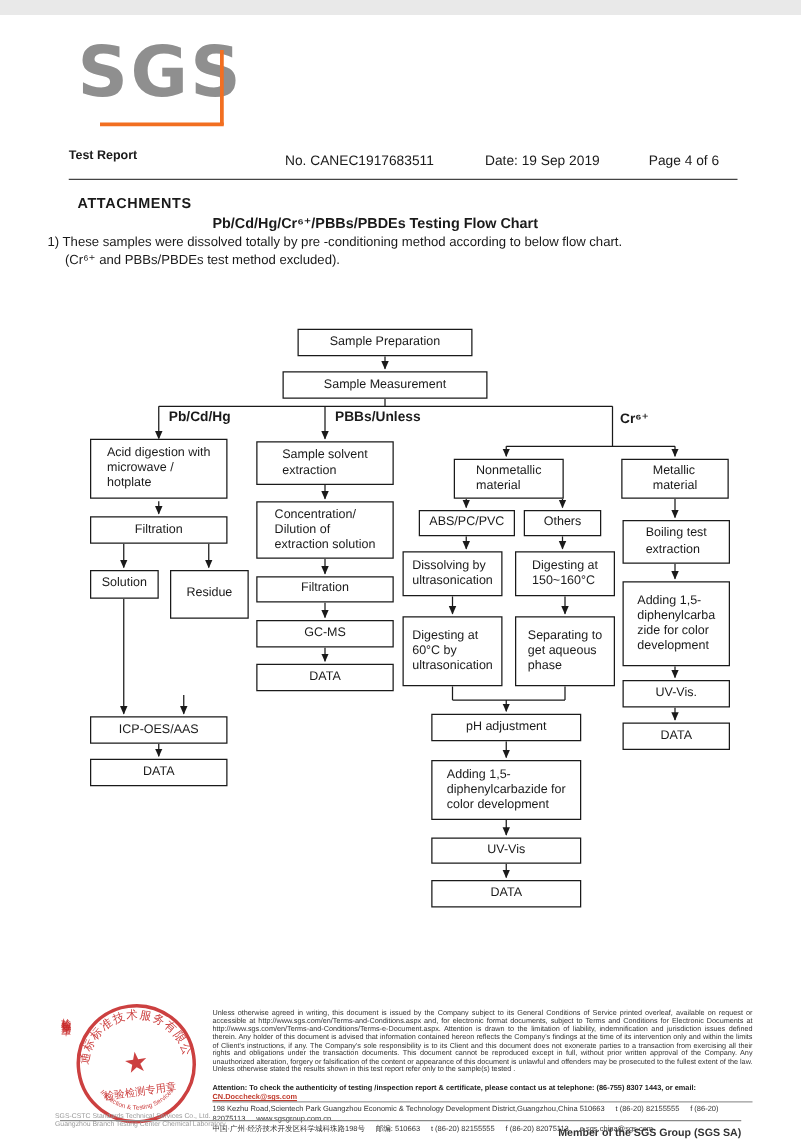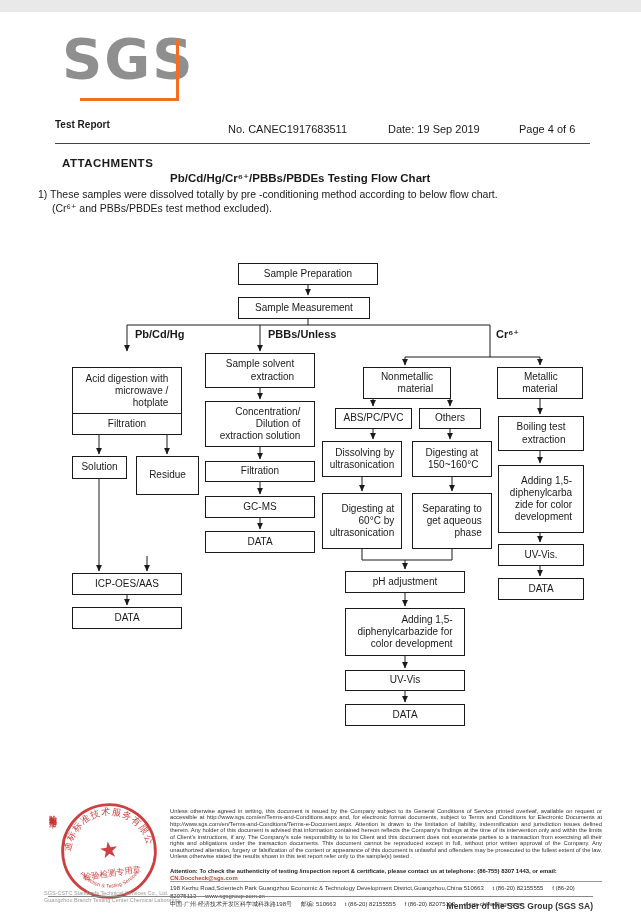--- a/index.html
+++ b/index.html
@@ -23,21 +23,21 @@
   .attachments-heading { position:absolute; left:62px; top:145px; font-size:11.5px; font-weight:bold; letter-spacing:.5px; }
   .chart-title { position:absolute; left:170px; top:159px; font-size:11.5px; font-weight:bold; }
   .note-1 { position:absolute; left:38px; top:176px; font-size:10.5px; }
   .note-2 { position:absolute; left:52px; top:190px; font-size:10.5px; }
   
   .connectors { position:absolute; left:0; top:0; pointer-events:none; }
   .box {
     position:absolute; box-sizing:border-box;
     border:1px solid #1a1a1a; background:#fff;
     display:flex; align-items:center; justify-content:center;
-    text-align:right; font-size:10px; line-height:1.22;
+    text-align:left; font-size:10px; line-height:1.22;
     white-space:pre-line; padding:1px 2px;
   }
   .box.align-left { justify-content:flex-start; text-align:left; padding-left:7px; }
   .branch-label { position:absolute; font-size:11px; font-weight:bold; background:#fff; padding:0 2px; }
   
   .stamp-svg { position:absolute; left:58px; top:788px; width:102px; height:102px; transform:rotate(-8deg); opacity:.92; }
   .stamp-side-text {
     position:absolute; left:46px; top:796px; height:92px;
     writing-mode:vertical-rl; font-size:8px; color:rgba(200,40,40,.85); letter-spacing:1px;
   }
@@ -126,23 +126,23 @@
       <line x1="540" y1="521" x2="540" y2="530" marker-end="url(#ah)"></line>
       <line x1="540" y1="554" x2="540" y2="564" marker-end="url(#ah)"></line>
     </g>
   </svg>
 
   <div class="branch-label" style="left:133px;top:316px">Pb/Cd/Hg</div>
   <div class="branch-label" style="left:266px;top:316px">PBBs/Unless</div>
   <div class="branch-label" style="left:494px;top:316px">Cr⁶⁺</div>
 
   <div class="box" style="left:238px;top:251px;width:140px;height:22px">Sample Preparation</div>
-  <div class="box" style="left:238px;top:285px;width:132px;height:22px">Sample Measurement</div>
-
-  <div class="box" style="left:72px;top:355px;width:110px;height:48px">Acid digestion with
+  <div class="box" style="left:226px;top:285px;width:164px;height:22px">Sample Measurement</div>
+
+  <div class="box" style="left:72px;top:339px;width:110px;height:48px">Acid digestion with
 microwave /
 hotplate</div>
   <div class="box" style="left:72px;top:401px;width:110px;height:22px">Filtration</div>
   <div class="box" style="left:72px;top:444px;width:55px;height:23px">Solution</div>
   <div class="box" style="left:136px;top:444px;width:63px;height:39px">Residue</div>
   <div class="box" style="left:72px;top:561px;width:110px;height:22px">ICP-OES/AAS</div>
   <div class="box" style="left:72px;top:595px;width:110px;height:22px">DATA</div>
 
   <div class="box" style="left:205px;top:341px;width:110px;height:35px">Sample solvent
 extraction</div>

